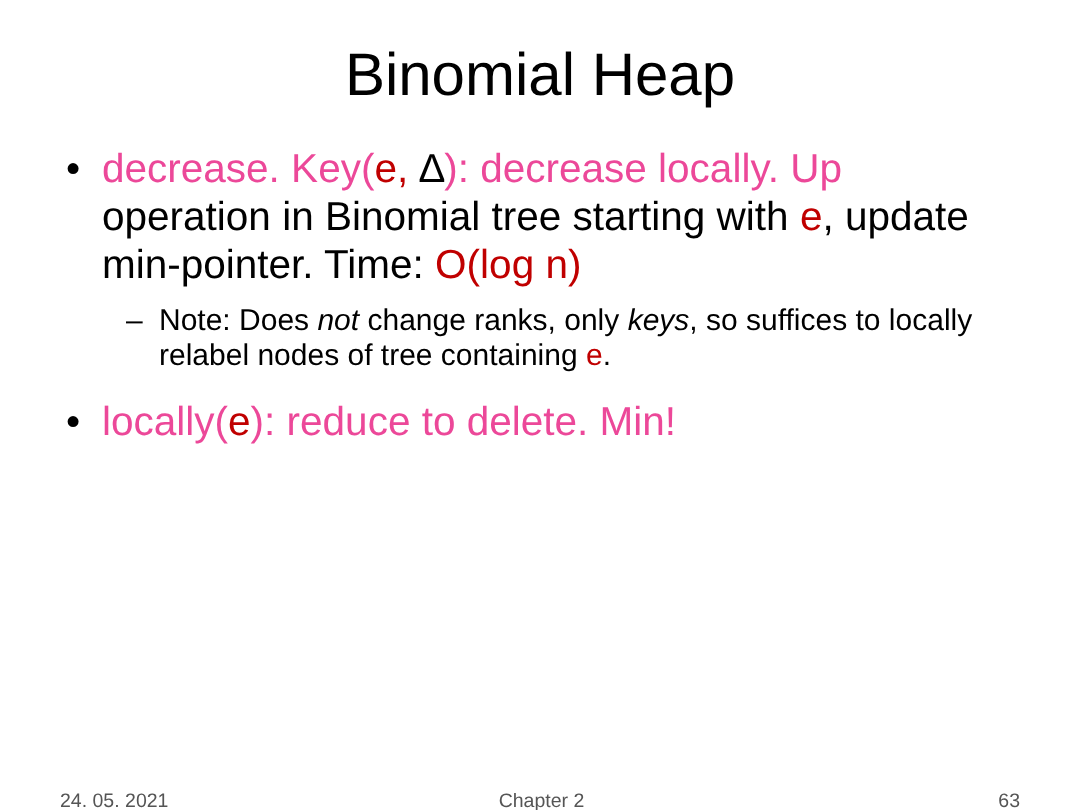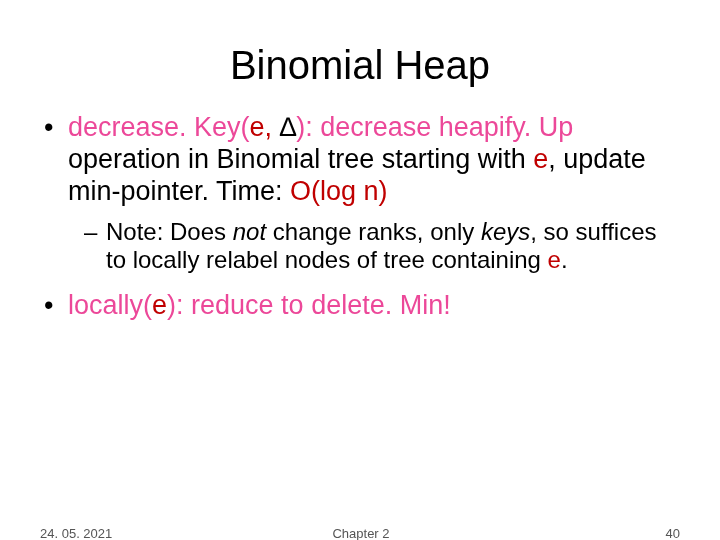--- a/index.html
+++ b/index.html
@@ -10,21 +10,21 @@
     background: #fff;
     font-family: Arial, Helvetica, sans-serif;
     color: #000;
     overflow: hidden;
   }
   .slide {
     position: relative;
     width: 720px;
     height: 540px;
     box-sizing: border-box;
-    padding: 35px 40px 0 40px;
+    padding: 20px 40px 0 40px;
   }
   .title {
     text-align: center;
     font-size: 40px;
     margin: 8px 0 24px 0;
     font-weight: normal;
   }
   .body {
     font-size: 27px;
     line-height: 1.18;
@@ -43,21 +43,21 @@
     content: "•";
     position: absolute;
     left: 4px;
     top: 0;
     font-size: 27px;
   }
   ul.lvl2 {
     list-style: none;
     padding-left: 0;
     margin: 10px 0 0 16px;
-    font-size: 24px;
+    font-size: 20px;
   }
   ul.lvl2 > li {
     position: relative;
     padding-left: 22px;
     margin-bottom: 10px;
   }
   ul.lvl2 > li::before {
     content: "–";
     position: absolute;
     left: 0;
@@ -82,36 +82,36 @@
 <body>
 
 <div class="slide">
 
   <h1 class="title">Binomial Heap</h1>
 
   <div class="body">
     <ul class="lvl1">
 
       <li>
-        <span class="green">decrease. Key(</span><span class="red">e, </span><span>∆</span><span class="green">): decrease </span><span class="green">heapify. Up</span><span> operation in Binomial tree starting with </span><span class="red">e</span><span>, update min-pointer. Time: </span><span class="red">O(log n)</span>
+        <span class="green">decrease. Key(</span><span class="red">e, </span><span>∆</span><span class="green">): decrease </span><span class="green">locally. Up</span><span> operation in Binomial tree starting with </span><span class="red">e</span><span>, update min-pointer. Time: </span><span class="red">O(log n)</span>
 
         <ul class="lvl2">
           <li>
             <span>Note: Does </span><span class="ital">not</span><span> change ranks, only </span><span class="ital">keys</span><span>, so suffices to locally relabel nodes of tree containing </span><span class="red">e</span><span>.</span>
           </li>
         </ul>
       </li>
 
       <li>
         <span class="green">locally(</span><span class="red">e</span><span class="green">): reduce to </span><span class="green">delete. Min!</span>
 
       </li>
 
     </ul>
   </div>
 
   <div class="footer">
     <span class="date">24. 05. 2021</span>
     <span class="chap">Chapter 2</span>
-    <span class="page">40</span>
+    <span class="page">63</span>
   </div>
 
 </div>
 
 </body></html>

